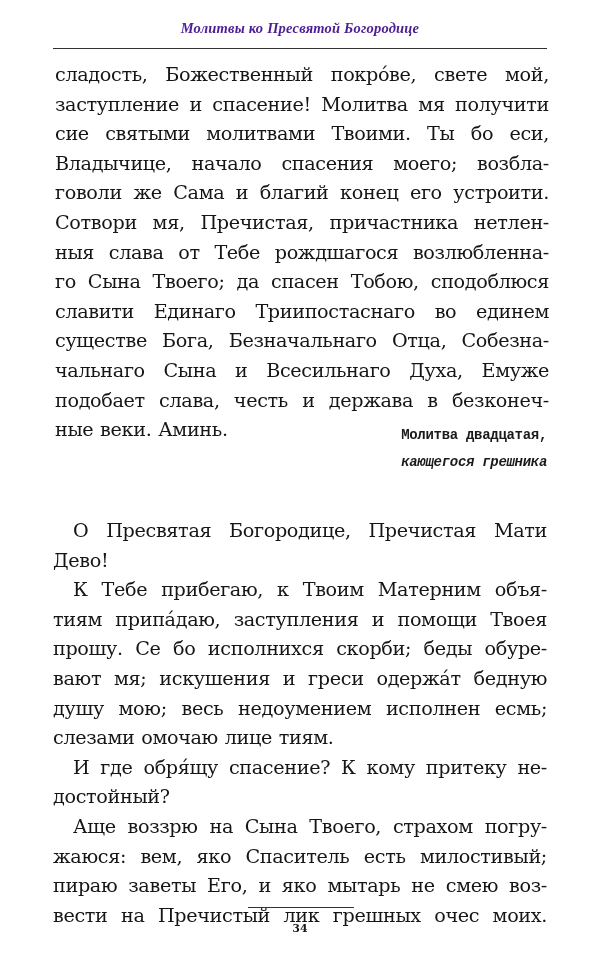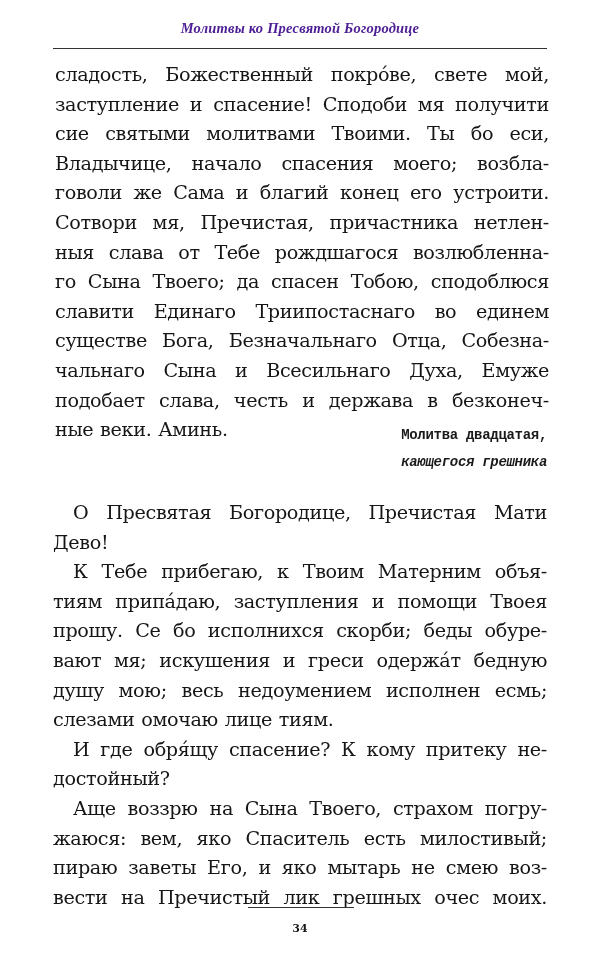--- a/index.html
+++ b/index.html
@@ -14,34 +14,34 @@
   .text {
     font-family: "DejaVu Serif", serif; font-size: 19.2px; line-height: 29.6px;
     color: #161616; letter-spacing: -0.35px; word-spacing: 1px;
   }
   .line { display: block; white-space: nowrap; text-align: justify; text-align-last: justify; height: 29.6px; }
   .line.last { text-align-last: left; }
   .line.indent { padding-left: 20px; }
   .block1 { position: absolute; top: 60px; left: 2px; width: 494px; }
   .title { position: absolute; top: 422px; left: 0; width: 494px; text-align: right; font-family: Liberation Mono, monospace; font-weight: bold; font-size: 14px; line-height: 27px; letter-spacing: -0.3px; }
   .subtitle { font-style: italic; }
-  .block2 { position: absolute; top: 498px; left: 0; width: 494px; }
+  .block2 { position: absolute; top: 516px; left: 0; width: 494px; }
   .foot-rule { position: absolute; top: 907px; left: 195px; width: 106px; border-top: 1.2px solid #333; }
   .page-number { position: absolute; top: 922px; left: 0; width: 494px; text-align: center; font-family: "DejaVu Serif", serif; font-weight: bold; font-size: 11px; }
 </style>
 </head>
 <body>
 
 <div class="page">
   <div class="running-head">Молитвы ко Пресвятой Богородице</div>
   <div class="head-rule"></div>
 
   <div class="text block1">
     <span class="line">сладость, Божественный покро́ве, свете мой,</span>
-    <span class="line">заступление и спасение! Сподоби мя получити</span>
+    <span class="line">заступление и спасение! Молитва мя получити</span>
     <span class="line">сие святыми молитвами Твоими. Ты бо еси,</span>
     <span class="line">Владычице, начало спасения моего; возбла-</span>
     <span class="line">говоли же Сама и благий конец его устроити.</span>
     <span class="line">Сотвори мя, Пречистая, причастника нетлен-</span>
     <span class="line">ныя слава от Тебе рождшагося возлюбленна-</span>
     <span class="line">го Сына Твоего; да спасен Тобою, сподоблюся</span>
     <span class="line">славити Единаго Триипостаснаго во единем</span>
     <span class="line">существе Бога, Безначальнаго Отца, Собезна-</span>
     <span class="line">чальнаго Сына и Всесильнаго Духа, Емуже</span>
     <span class="line">подобает слава, честь и держава в безконеч-</span>

